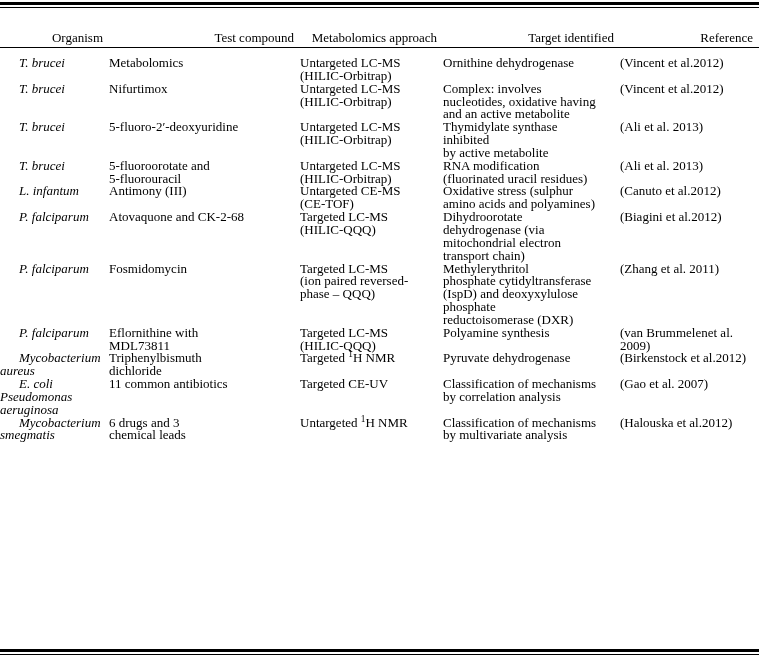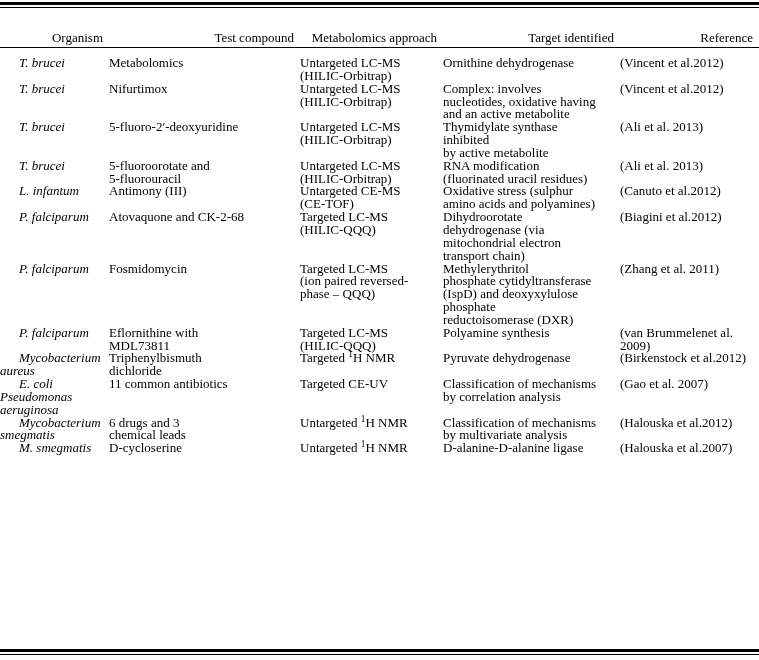--- a/index.html
+++ b/index.html
@@ -218,23 +218,16 @@
         <tr>
           <td><span class="org">Mycobacterium
  smegmatis</span></td>
           <td>6 drugs and 3
   chemical leads</td>
           <td>Untargeted <sup>1</sup>H NMR</td>
           <td>Classification of mechanisms
 by multivariate analysis</td>
           <td>(Halouska <span class="ital">et al.</span>2012)</td>
         </tr>
-        <tr>
-          <td><span class="org">M. smegmatis</span></td>
-          <td>D-cycloserine</td>
-          <td>Untargeted <sup>1</sup>H NMR</td>
-          <td>D-alanine-D-alanine ligase</td>
-          <td>(Halouska <span class="ital">et al.</span>2007)</td>
-        </tr>
       </tbody>
   </table>
 
 </div>
 
 </body></html>

